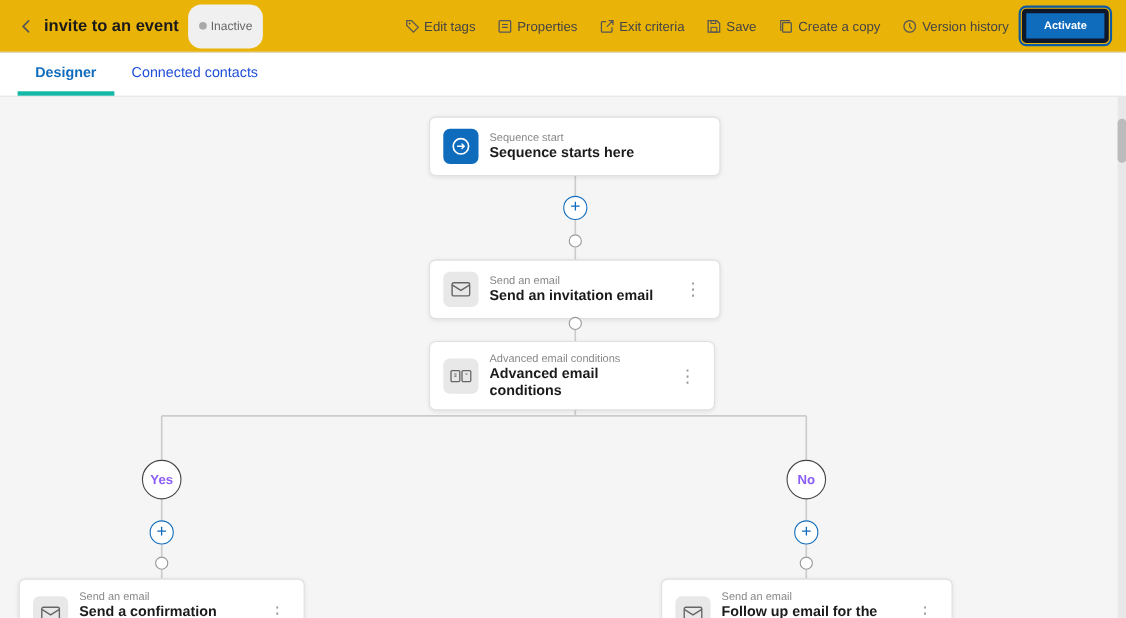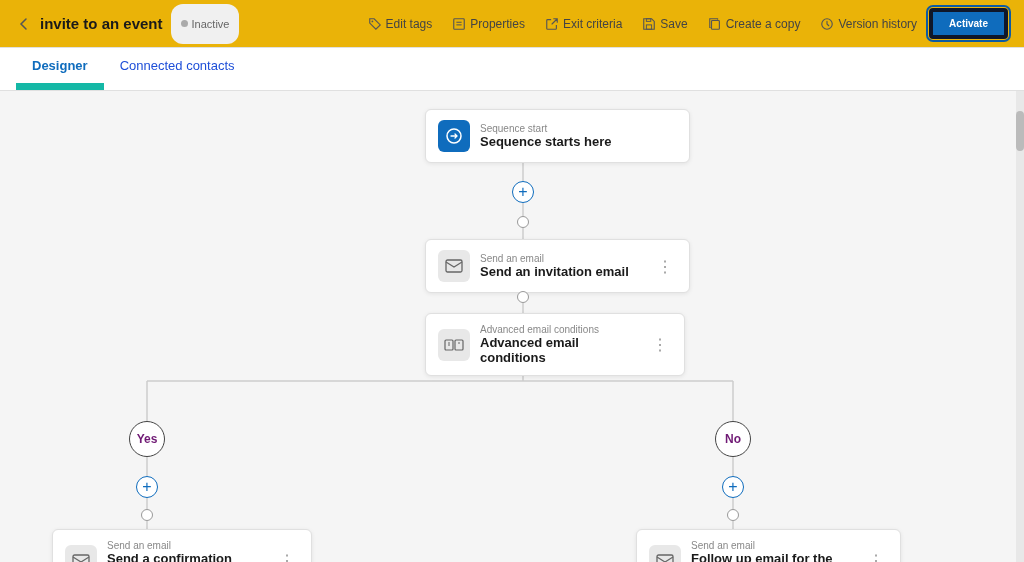--- a/index.html
+++ b/index.html
@@ -16,30 +16,30 @@
     .page-title { font-size: 15px; font-weight: 600; color: #1a1a1a; }
     .status-badge { background: #f0f0f0; border-radius: 12px; padding: 14px 10px; font-size: 11px; color: #666; display: flex; align-items: center; gap: 4px; }
     .status-dot { width: 7px; height: 7px; border-radius: 50%; background: #aaa; }
     .header-right { display: flex; align-items: center; gap: 4px; margin-left: auto; }
     .header-btn { background: none; border: none; cursor: pointer; color: #444; font-size: 12px; display: flex; align-items: center; gap: 4px; padding: 5px 8px; border-radius: 4px; }
     .activate-btn { background: #0f6cbd; color: #fff; border: 4px solid #0f172a; border-radius: 4px; padding: 6px 16px; font-size: 10px; font-weight: 600; cursor: pointer; outline: 2px solid #0d5ba3; outline-offset: 1px; }
 
     
     .tabs { display: flex; background: #fff; border-bottom: 1px solid #e0e0e0; padding: 0 16px; }
     .tab { padding: 10px 16px; font-size: 13px; cursor: pointer; color: #1d4ed8; border-bottom: 2px solid transparent; }
-    .tab.active { color: #0f6cbd; border-bottom: 7px solid #14b8a6; font-weight: 600; }
+    .tab.active { color: #0f6cbd; border-bottom: 4px solid #14b8a6; font-weight: 600; }
 
     
     .canvas { width: 100%; height: calc(562px - 80px); background: #f5f5f5; position: relative; overflow: hidden; }
 
     
     .node {
       position: absolute; background: #fff; border: 1px solid #e0e0e0;
       border-radius: 6px; display: flex; align-items: center; gap: 10px;
-      padding: 10px 12px; box-shadow: 0 1px 4px rgba(0,0,0,0.08); margin-left: 35px;
+      padding: 10px 12px; box-shadow: 0 1px 4px rgba(0,0,0,0.08);
     }
     .node-icon { width: 32px; height: 32px; border-radius: 6px; display: flex; align-items: center; justify-content: center; flex-shrink: 0; }
     .node-icon.blue { background: #0f6cbd; color: #fff; }
     .node-icon.gray { background: #e8e8e8; color: #666; }
     .node-text { flex: 1; }
     .node-label { font-size: 10px; color: #888; }
     .node-title { font-size: 13px; font-weight: 600; color: #1a1a1a; }
     .node-menu { color: #999; cursor: pointer; font-size: 16px; padding: 2px 4px; margin-left: auto; }
 
     
@@ -63,21 +63,21 @@
     .circle-connector {
       position: absolute; width: 12px; height: 12px; border-radius: 50%;
       border: 1.5px solid #999; background: #fff;
     }
 
     
     .branch-label {
       position: absolute; width: 36px; height: 36px; border-radius: 50%;
       border: 1.5px solid #444; background: #fff;
       display: flex; align-items: center; justify-content: center;
-      font-size: 12px; font-weight: 600; color: #701a75;
+      font-size: 12px; font-weight: 600; color: #8b5cf6;
     }
 
     
     .flow-svg { position: absolute; top: 0; left: 0; width: 100%; height: 100%; pointer-events: none; }
 
     .scrollbar { position: absolute; right: 0; top: 0; width: 8px; height: 100%; background: #e8e8e8; }
     .scrollbar-thumb { width: 100%; height: 40px; background: #bbb; border-radius: 4px; margin-top: 20px; }
   </style>
 </head>
 <body>

